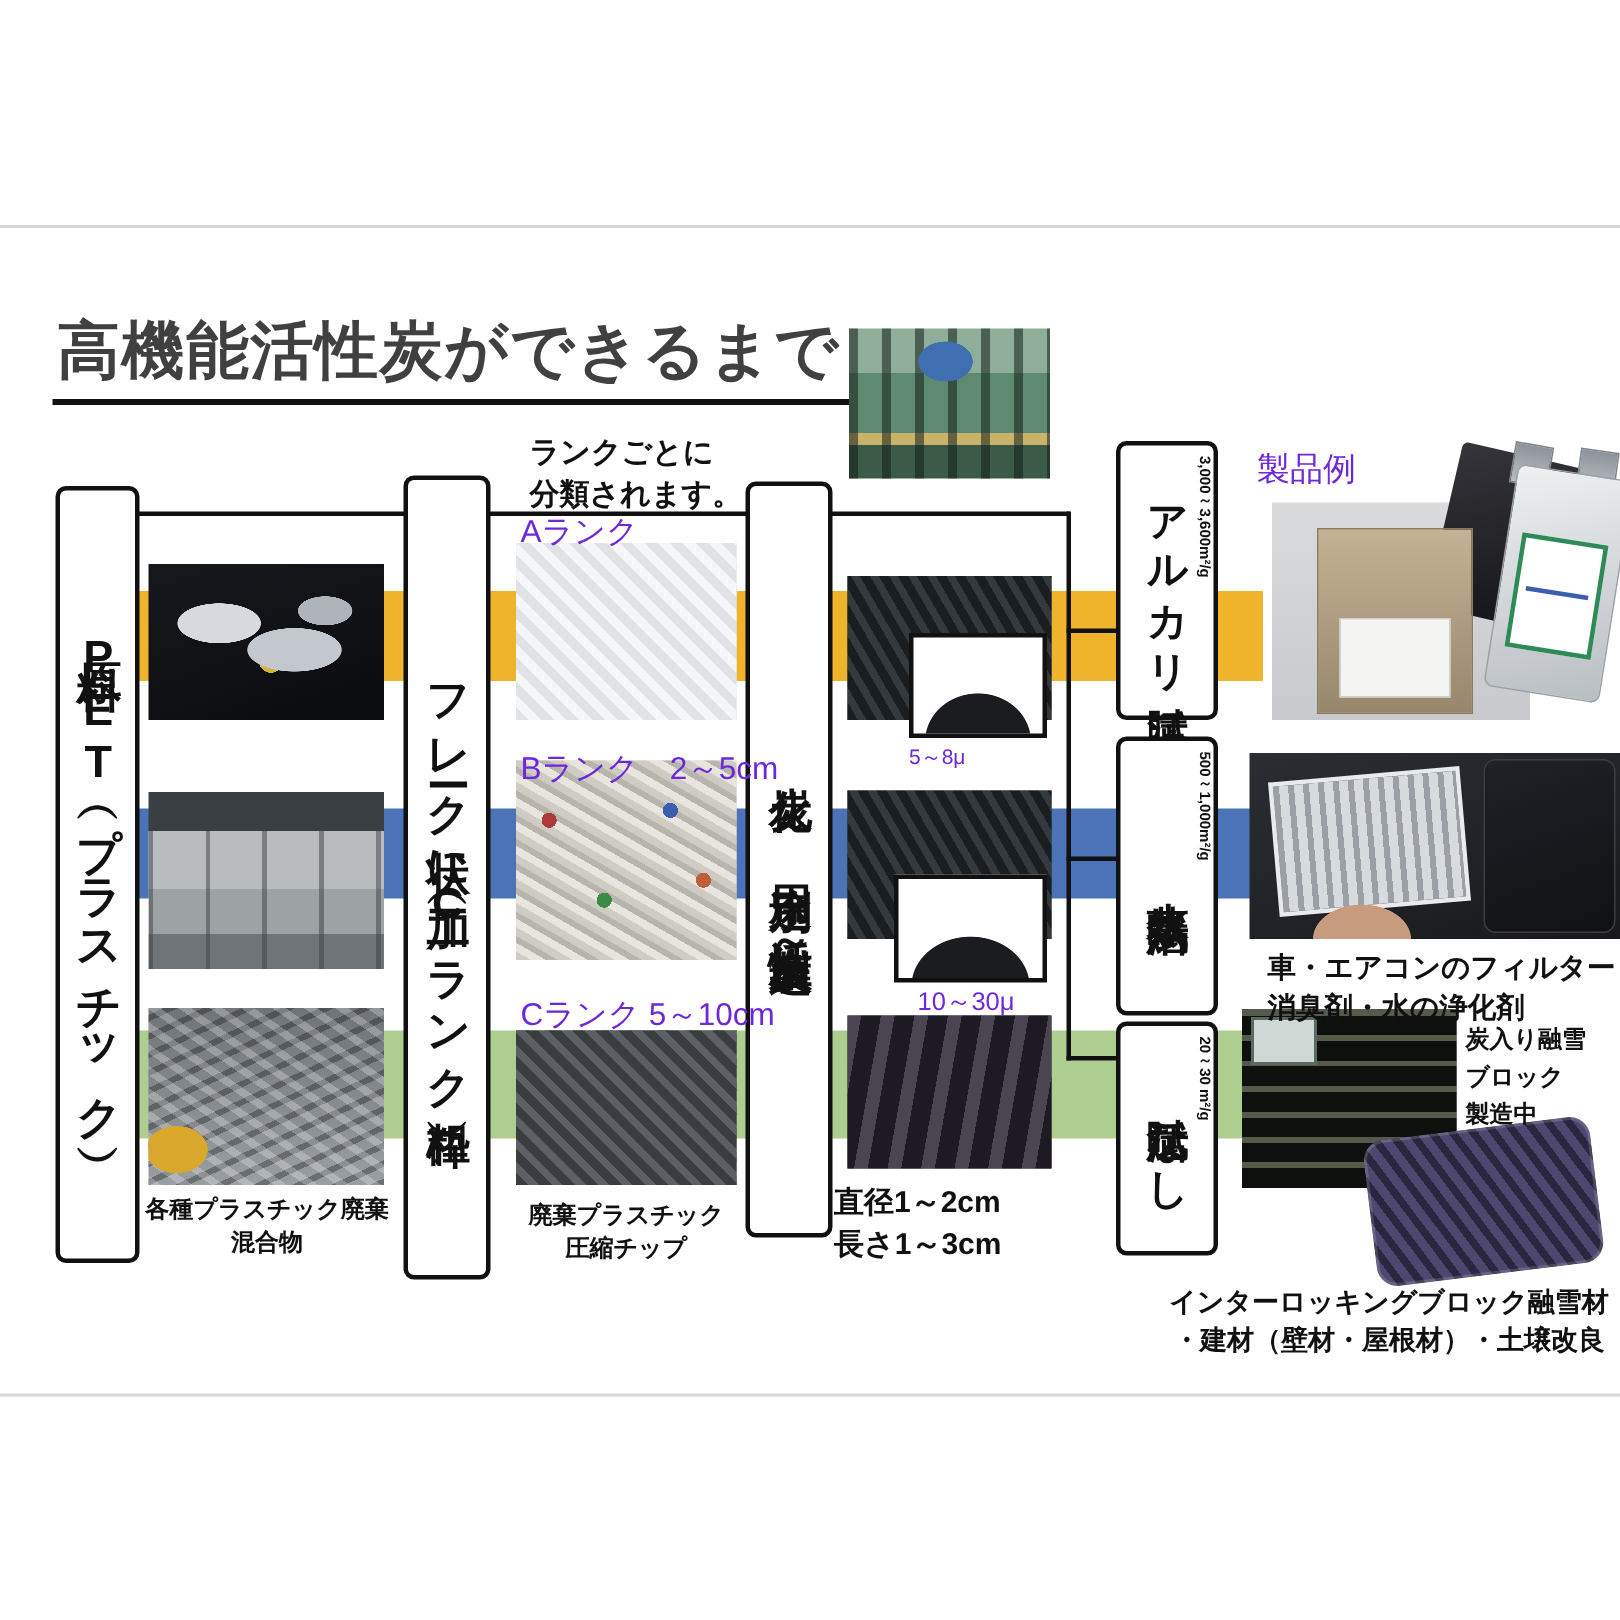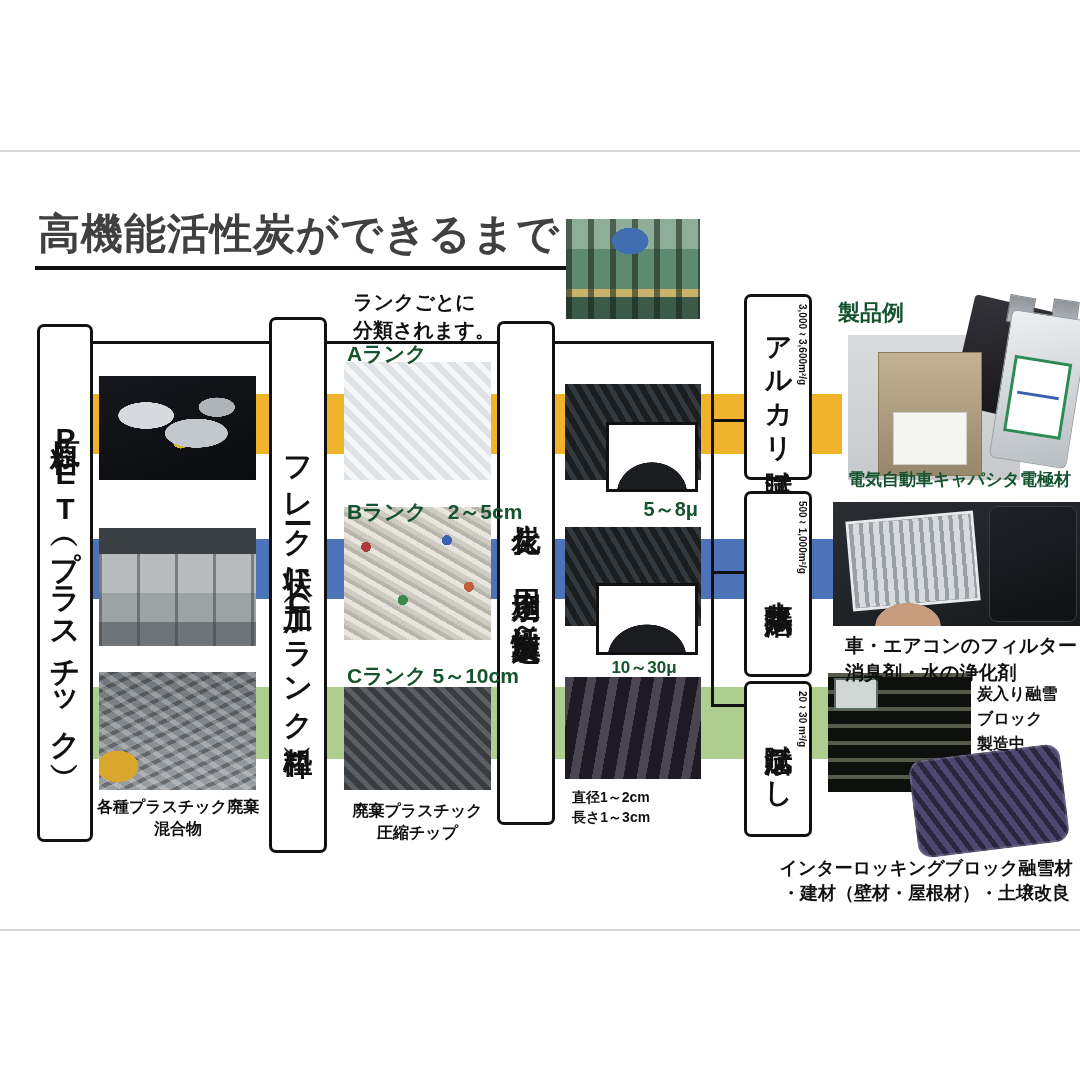--- a/index.html
+++ b/index.html
@@ -18,21 +18,21 @@
   .stagebox{
     position:absolute;background:#fff;border:3px solid #111;border-radius:7px;z-index:4;
     display:flex;align-items:center;justify-content:center;
   }
   .vtext{writing-mode:vertical-rl;text-orientation:mixed;font-weight:bold;color:#111;line-height:1;letter-spacing:2px;}
   .upright{text-orientation:upright;}
   .spec{
     position:absolute;top:7px;right:2px;writing-mode:vertical-rl;text-orientation:mixed;
     font-size:10px;font-weight:bold;letter-spacing:0;color:#111;line-height:1;
   }
-  .lbl{position:absolute;font-weight:bold;color:#14532d;z-index:5;}
+  .lbl{position:absolute;font-weight:normal;color:#6d28d9;z-index:5;}
   .cap{position:absolute;font-weight:bold;color:#111;z-index:5;line-height:1.4;}
   .center{text-align:center;}
 
   
   .factory{background:
     radial-gradient(ellipse 30px 22px at 48% 22%, #3f6fb0 0 60%, transparent 61%),
     repeating-linear-gradient(90deg, rgba(20,30,25,.55) 0 6px, transparent 6px 22px),
     linear-gradient(180deg,#8fae9a 0 30%,#5d8a70 30% 70%,#c9b36a 70% 78%,#3c5a48 78% 100%);}
   .pet{background:
     radial-gradient(ellipse 46px 22px at 30% 38%, #d6dade 0 60%, transparent 61%),
@@ -189,39 +189,38 @@
 
   <div class="cap" style="left:353px;top:288px;font-size:20px;">
     <div>ランクごとに</div>
     <div>分類されます。</div>
   </div>
 
   <div class="lbl" style="left:347px;top:340px;font-size:21px;">Aランク</div>
   <div class="lbl" style="left:347px;top:498px;font-size:21px;">Bランク　2～5cm</div>
   <div class="lbl" style="left:347px;top:662px;font-size:21px;">Cランク 5～10cm</div>
 
-  <div class="lbl" style="left:606px;top:496px;width:92px;text-align:right;font-size:20px;">5～8μ</div>
+  <div class="lbl" style="left:606px;top:496px;width:92px;text-align:left;font-size:14px;">5～8μ</div>
   <div class="lbl" style="left:596px;top:656px;width:96px;text-align:center;font-size:17px;">10～30μ</div>
-  <div class="cap" style="left:572px;top:788px;font-size:14px;">
+  <div class="cap" style="left:556px;top:788px;font-size:20px;">
     <div>直径1～2cm</div>
     <div>長さ1～3cm</div>
   </div>
 
   <div class="cap center" style="left:340px;top:800px;width:155px;font-size:16px;">
     <div>廃棄プラスチック</div>
     <div>圧縮チップ</div>
   </div>
 
   <div class="cap center" style="left:93px;top:796px;width:170px;font-size:16px;">
     <div>各種プラスチック廃棄</div>
     <div>混合物</div>
   </div>
 
   <div class="lbl" style="left:838px;top:298px;font-size:22px;">製品例</div>
-  <div class="lbl" style="left:848px;top:468px;font-size:17px;z-index:6;">電気自動車キャパシタ電極材</div>
 
   <div class="cap" style="left:845px;top:633px;font-size:19px;">
     <div>車・エアコンのフィルター</div>
     <div>消臭剤・水の浄化剤</div>
   </div>
 
   <div class="cap" style="left:977px;top:682px;font-size:16px;line-height:1.55;">
     <div>炭入り融雪</div>
     <div>ブロック</div>
     <div>製造中</div>

